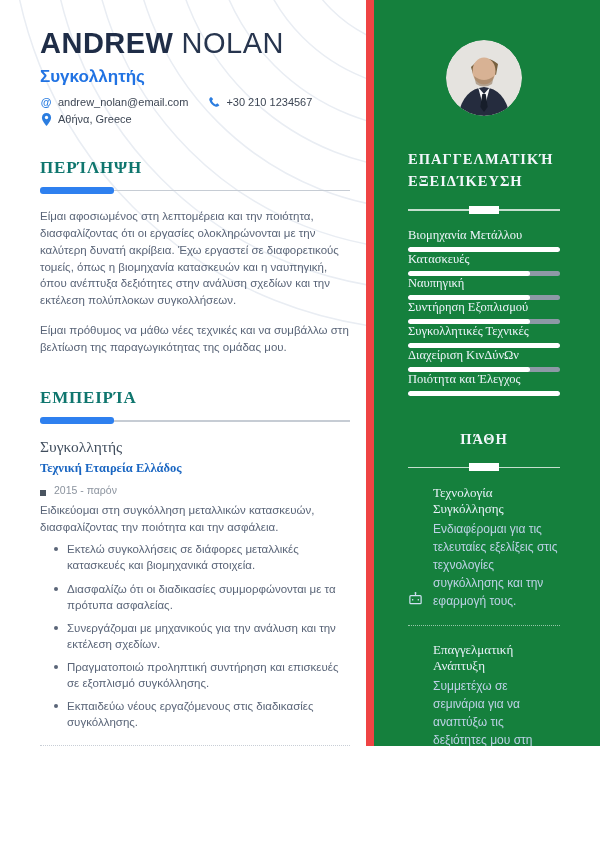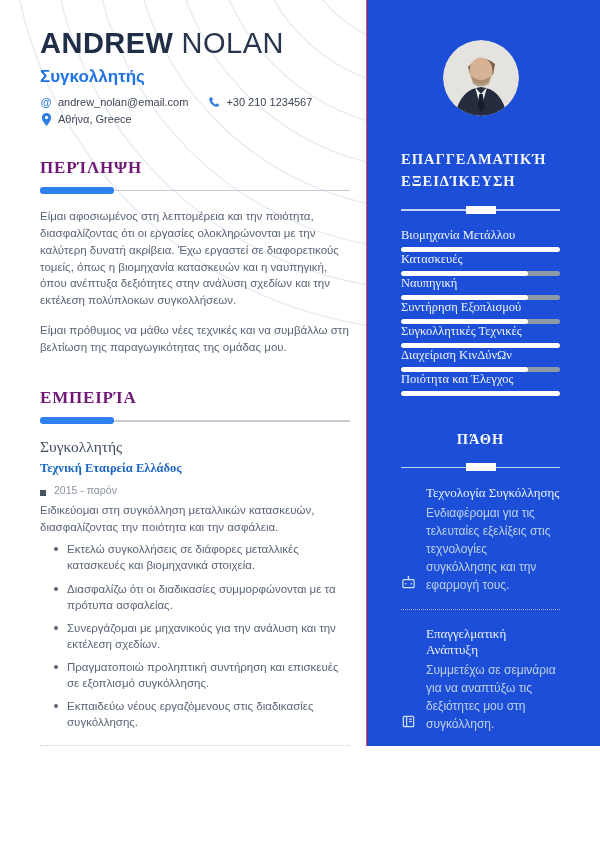--- a/index.html
+++ b/index.html
@@ -14,39 +14,39 @@
   .name .first{font-weight:800;}
   .name .last{font-weight:400;margin-left:8px;color:#27354e;}
   .job-title{color:#2173e3;font-weight:700;font-size:17px;margin-top:7px;}
   .contacts{margin-top:9px;font-size:11px;color:#3d4654;}
   .contact-row{display:flex;align-items:center;gap:20px;margin-top:4px;}
   .contact-item{display:flex;align-items:center;gap:6px;}
   .cicon{width:12px;height:13px;display:inline-flex;align-items:center;justify-content:center;
          color:#2b7de0;font-weight:700;font-size:11px;flex:0 0 auto;}
   .section{margin-top:32px;}
   .sec-h{font-family:"Liberation Serif",serif;font-weight:700;font-size:17px;
-         letter-spacing:.8px;color:#701a75;}
+         letter-spacing:.8px;color:#0f766e;}
   .rule{position:relative;height:7px;margin:9px 0 14px 0;}
   .rule .track{position:absolute;left:0;right:0;top:3px;height:1.5px;background:#c6ccd4;}
   .rule .accent{position:absolute;left:0;top:0;width:74px;height:7px;border-radius:3px;background:#2e80ef;}
   .para{font-size:11.5px;line-height:1.47;color:#5a6578;margin:0 0 13px 0;}
   .jtitle{font-family:"Liberation Serif",serif;font-size:15.5px;color:#414e5e;margin-top:4px;}
   .company{font-family:"Liberation Serif",serif;font-weight:700;font-size:12.5px;color:#1a66c2;margin-top:5px;}
   .daterow{display:flex;align-items:flex-end;gap:8px;margin-top:8px;font-size:10.5px;color:#8b939e;}
   .dsq{width:6px;height:6px;background:#4a5460;flex:0 0 auto;}
   .jdesc{font-size:11.5px;line-height:1.45;color:#5a6578;margin-top:6px;}
   ul.bullets{margin:6px 0 0 0;padding:0 0 0 14px;list-style:none;}
   ul.bullets li{position:relative;padding-left:13px;font-size:11.5px;line-height:1.4;
                 color:#5a6578;margin-bottom:7px;}
   ul.bullets li::before{content:"";position:absolute;left:0;top:6px;width:4px;height:4px;
                 border-radius:50%;background:#5a6578;}
   .dotsep{border:none;border-top:1.5px dotted #c8ced6;margin:15px 0 14px 0;}
   
   .sidebar{position:absolute;left:366px;top:0;width:234px;height:850px;box-sizing:border-box;
-           background:#1d4ed8;border-left:1px solid #ef4444;z-index:1;
+           background:#15803d;border-left:8px solid #ef4444;z-index:1;
            padding:40px 40px 0 34px;}
   .avatar-wrap{display:flex;justify-content:center;}
   .avatar{width:76px;height:76px;border-radius:50%;overflow:hidden;flex:0 0 auto;}
   .sb-h{font-family:"Liberation Serif",serif;font-weight:700;font-size:14.5px;color:#f2f6fb;
         letter-spacing:1px;line-height:1.55;margin-top:32px;}
   .sb-h.center{text-align:center;}
   .sb-rule{position:relative;height:8px;margin:13px 0 14px 0;}
   .sb-rule .track{position:absolute;left:0;right:0;top:3.5px;height:1.5px;background:rgba(255,255,255,.75);}
   .sb-rule .accent{position:absolute;left:50%;transform:translateX(-50%);top:0;width:30px;height:8px;background:#ffffff;}
   .skill{}

